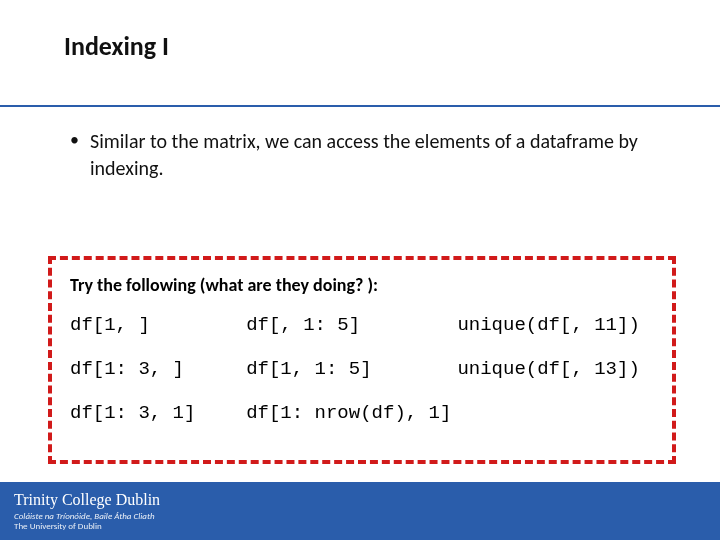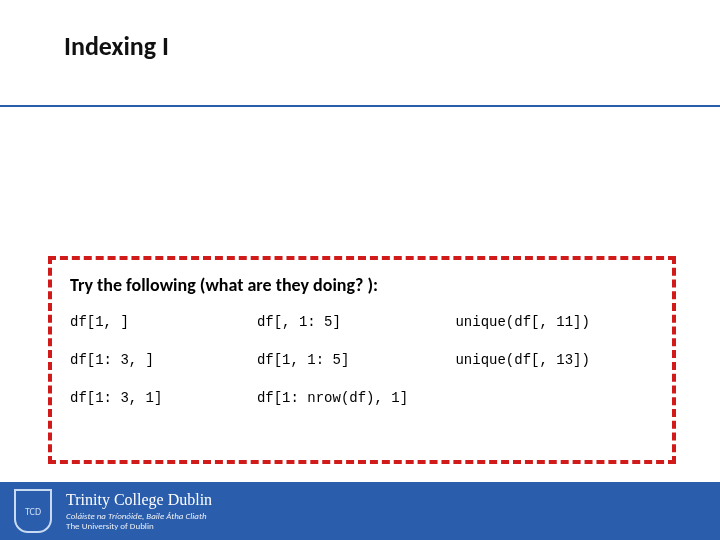--- a/index.html
+++ b/index.html
@@ -7,41 +7,42 @@
   .slide { position: relative; width: 720px; height: 540px; overflow: hidden; }
   .title { position: absolute; top: 30px; left: 64px; font-size: 26px; font-weight: 700; color: #111; }
   .rule { position: absolute; left: 0; right: 0; top: 105px; height: 2px; background: linear-gradient(#2a5dab,#2a5dab); }
   .body { position: absolute; top: 128px; left: 64px; right: 56px; }
   .bullets { list-style: none; }
   .bullets li { position: relative; padding-left: 26px; font-size: 20px; line-height: 1.35; margin-bottom: 22px; color: #111; }
   .bullets li::before { content: "•"; position: absolute; left: 6px; top: 0; font-size: 18px; color: #111; }
   .trybox { position: absolute; top: 256px; left: 48px; right: 44px; height: 208px; border: 4px dashed #d11a1a; padding: 14px 18px 10px 18px; }
   .trytitle { font-size: 18px; font-weight: 700; margin-bottom: 10px; }
   .codetable { width: 100%; border-collapse: collapse; }
-  .codetable td { font-family: "Courier New", Consolas, monospace; font-size: 14px; padding: 8px 6px 14px 0; white-space: nowrap; }
+  .codetable td { font-family: "Courier New", Consolas, monospace; font-size: 19px; padding: 8px 6px 14px 0; white-space: nowrap; }
   .codetable td.c1 { width: 32%; }
   .codetable td.c2 { width: 34%; }
   .codetable td.c3 { width: 34%; }
   .footerbar { position: absolute; left: 0; right: 0; bottom: 0; height: 58px; background: #2a5dab; color: #fff; display: flex; align-items: center; padding: 0 14px; }
   .crest { width: 38px; height: 44px; border: 2px solid #c9dbf3; border-radius: 0 0 14px 14px; display: flex; align-items: center; justify-content: center; margin-right: 14px; color:#c9dbf3; font-size:10px; }
   .ftext { display: flex; flex-direction: column; line-height: 1.1; }
   .ftext .l1 { font-family: Georgia, "Times New Roman", serif; font-weight: 400; font-size: 16px; }
   .ftext .l2 { font-size: 9px; font-style: italic; margin-top: 2px; opacity: 0.9; }
   .ftext .l3 { font-size: 9px; opacity: 0.9; }
 </style>
 </head>
 <body>
 
 <div class="slide">
 
   <div class="title">Indexing I</div>
   <div class="rule"></div>
 
   <div class="body">
     <ul class="bullets">
+      <li>Similar to the matrix, we can access the elements of a dataframe by indexing.</li>
     </ul>
   </div>
 
   <div class="trybox">
     <div class="trytitle">Try the following (what are they doing? ):</div>
     <table class="codetable">
       <tbody>
           <tr>
         <td class="c1">df[1, ]</td>
         <td class="c2">df[, 1: 5]</td>
@@ -55,21 +56,20 @@
       <tr>
         <td class="c1">df[1: 3, 1]</td>
         <td class="c2">df[1: nrow(df), 1]</td>
         <td class="c3"></td>
       </tr>
     </tbody>
       </table>
   </div>
 
   <div class="footerbar">
-    <div class="crest">TCD</div>
     <div class="ftext">
       <div class="l1">Trinity College Dublin</div>
       <div class="l2">Coláiste na Tríonóide, Baile Átha Cliath</div>
       <div class="l3">The University of Dublin</div>
     </div>
   </div>
 
 </div>
 
 </body></html>

